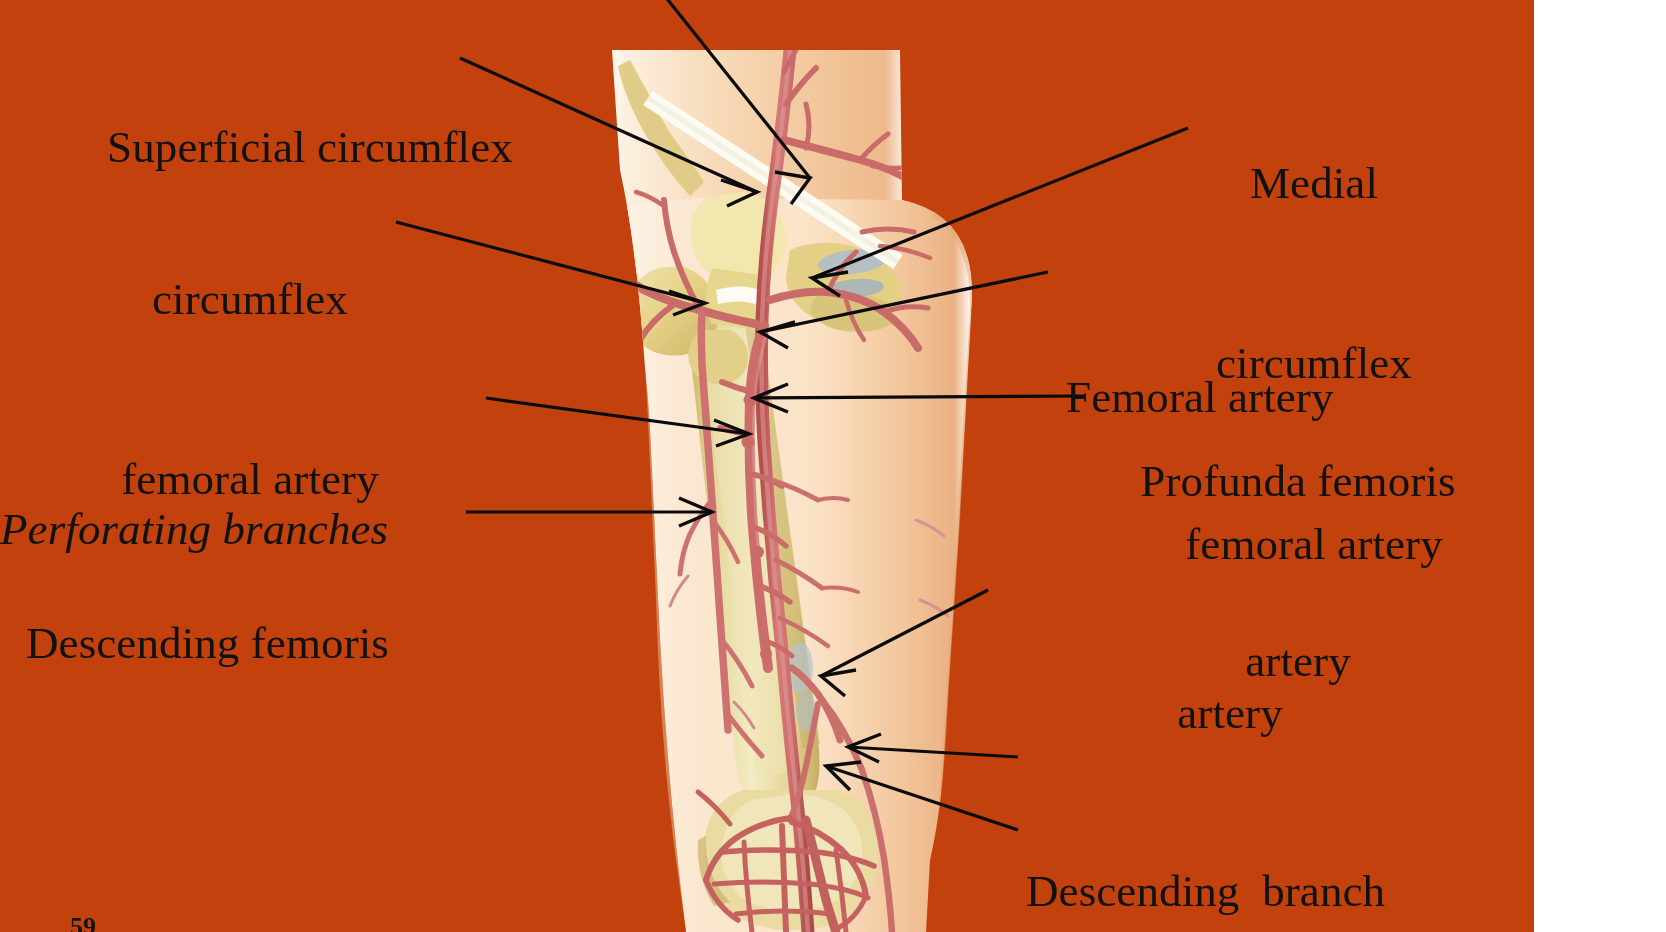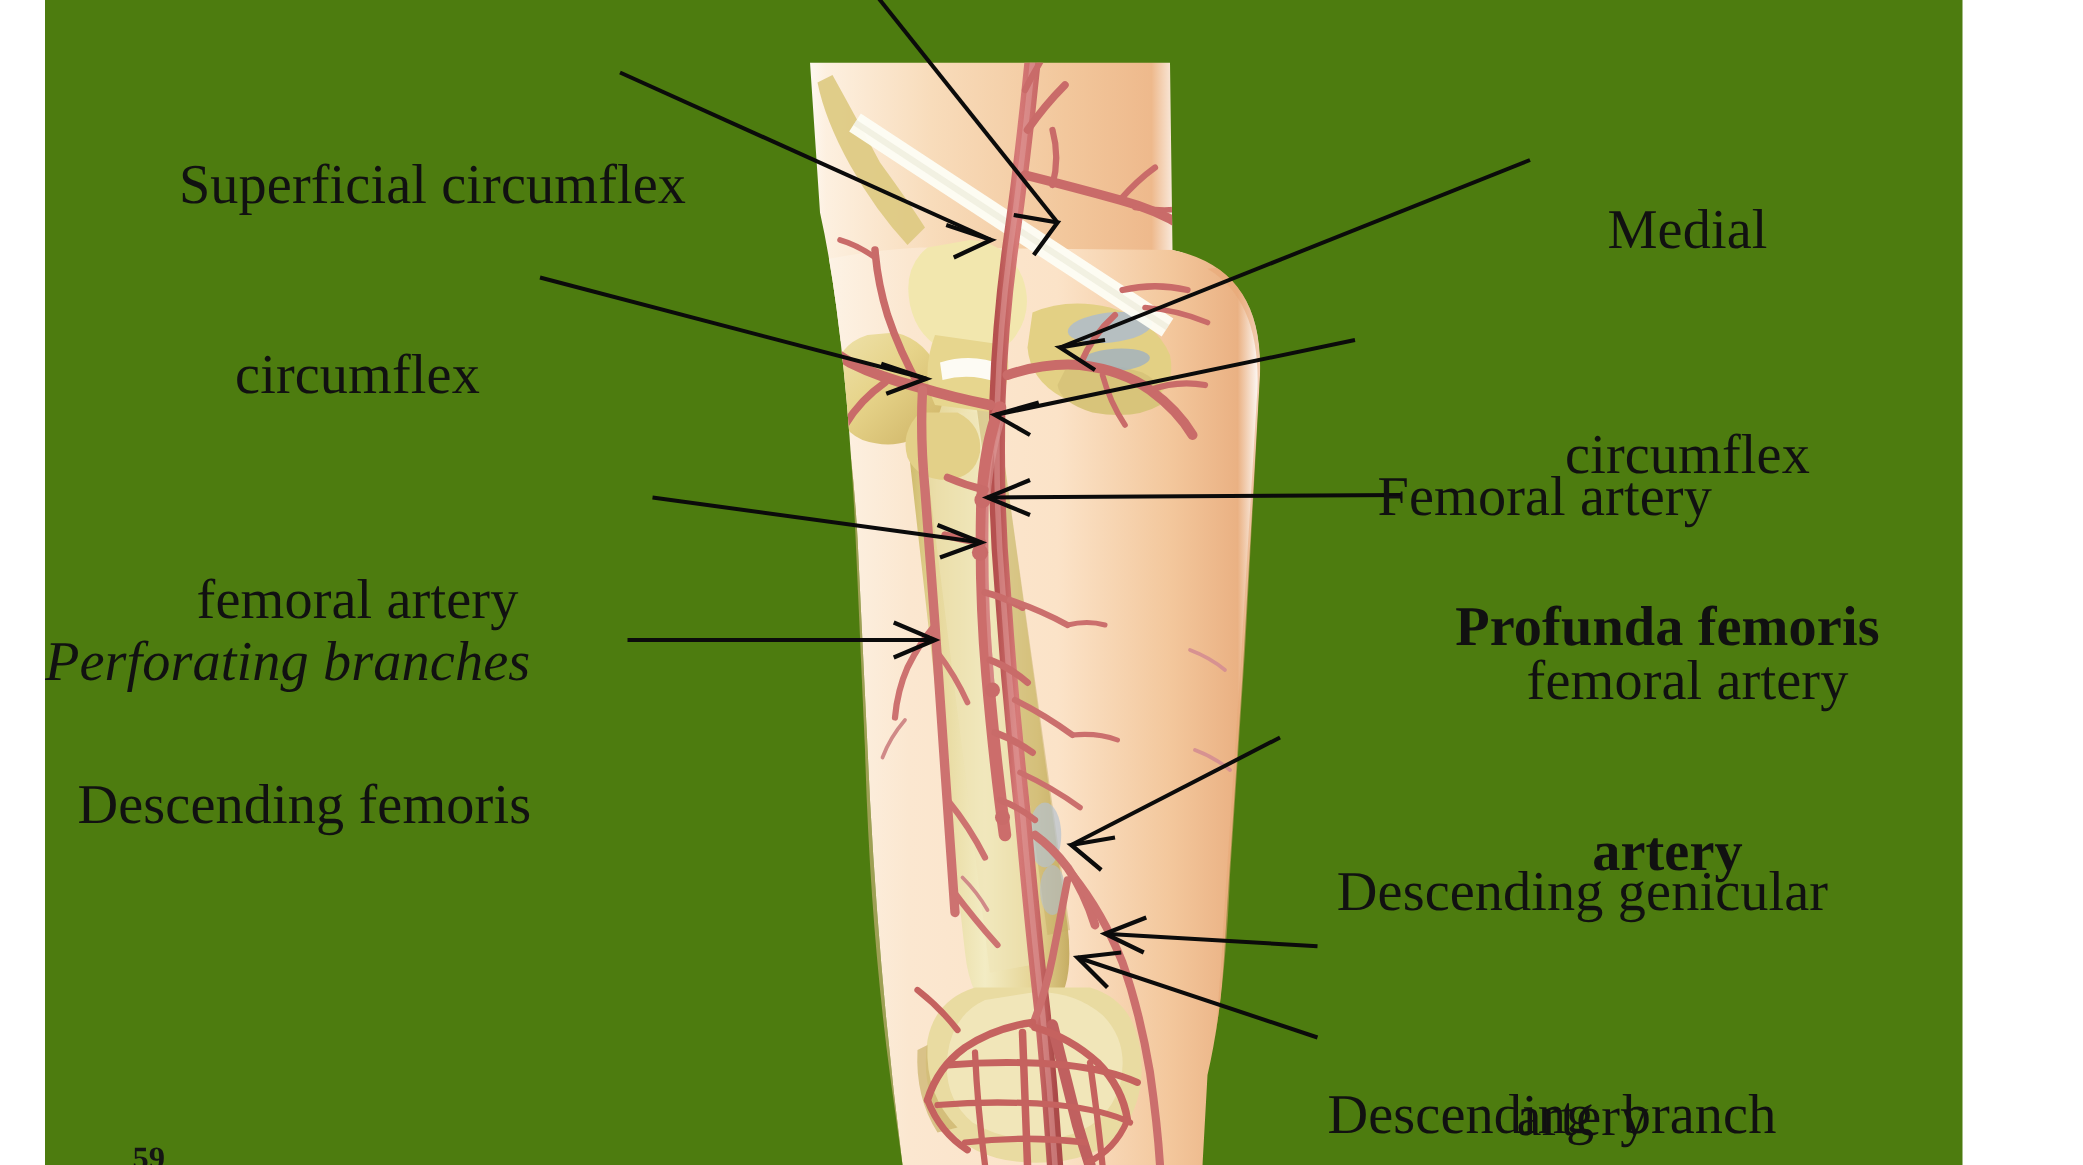--- a/index.html
+++ b/index.html
@@ -5,25 +5,24 @@
 <style>
   html, body {
     margin: 0;
     padding: 0;
     background: #ffffff;
   }
   #slide {
     position: relative;
     width: 1534px;
     height: 932px;
-    background: #4d7c0f;
+    background: #c2410c;
     overflow: hidden;
     font-family: "Liberation Serif", "DejaVu Serif", serif;
     color: #0a0a0a;
-    margin-left: 36px;
   }
 
   
   .label {
     position: absolute;
     font-family: "Liberation Serif", "DejaVu Serif", serif;
     font-size: 45px;
     line-height: 1.34;
     color: #111111;
     white-space: pre;
@@ -333,27 +332,26 @@
   <div class="label lbl-center" style="left:1128px; top:32px; width:372px;">
     <div>Medial</div>
     <div>circumflex</div>
     <div>femoral artery</div>
   </div>
 
   <div class="label lbl-left" style="left:1066px; top:246px; width:420px;">
     <div>Femoral artery</div>
   </div>
 
-  <div class="label lbl-center" style="left:1096px; top:350px; width:404px;font-weight:bold;">
+  <div class="label lbl-center" style="left:1096px; top:330px; width:404px;">
     <div>Profunda femoris</div>
     <div>artery</div>
   </div>
 
   <div class="label lbl-center" style="left:976px; top:562px; width:508px;">
-    <div>Descending genicular</div>
     <div>artery</div>
   </div>
 
   <div class="label lbl-left" style="left:1026px; top:740px; width:470px;">
     <div>Descending  branch</div>
   </div>
 
   <div class="label lbl-left" style="left:1026px; top:814px; width:450px;">
     
   </div>

